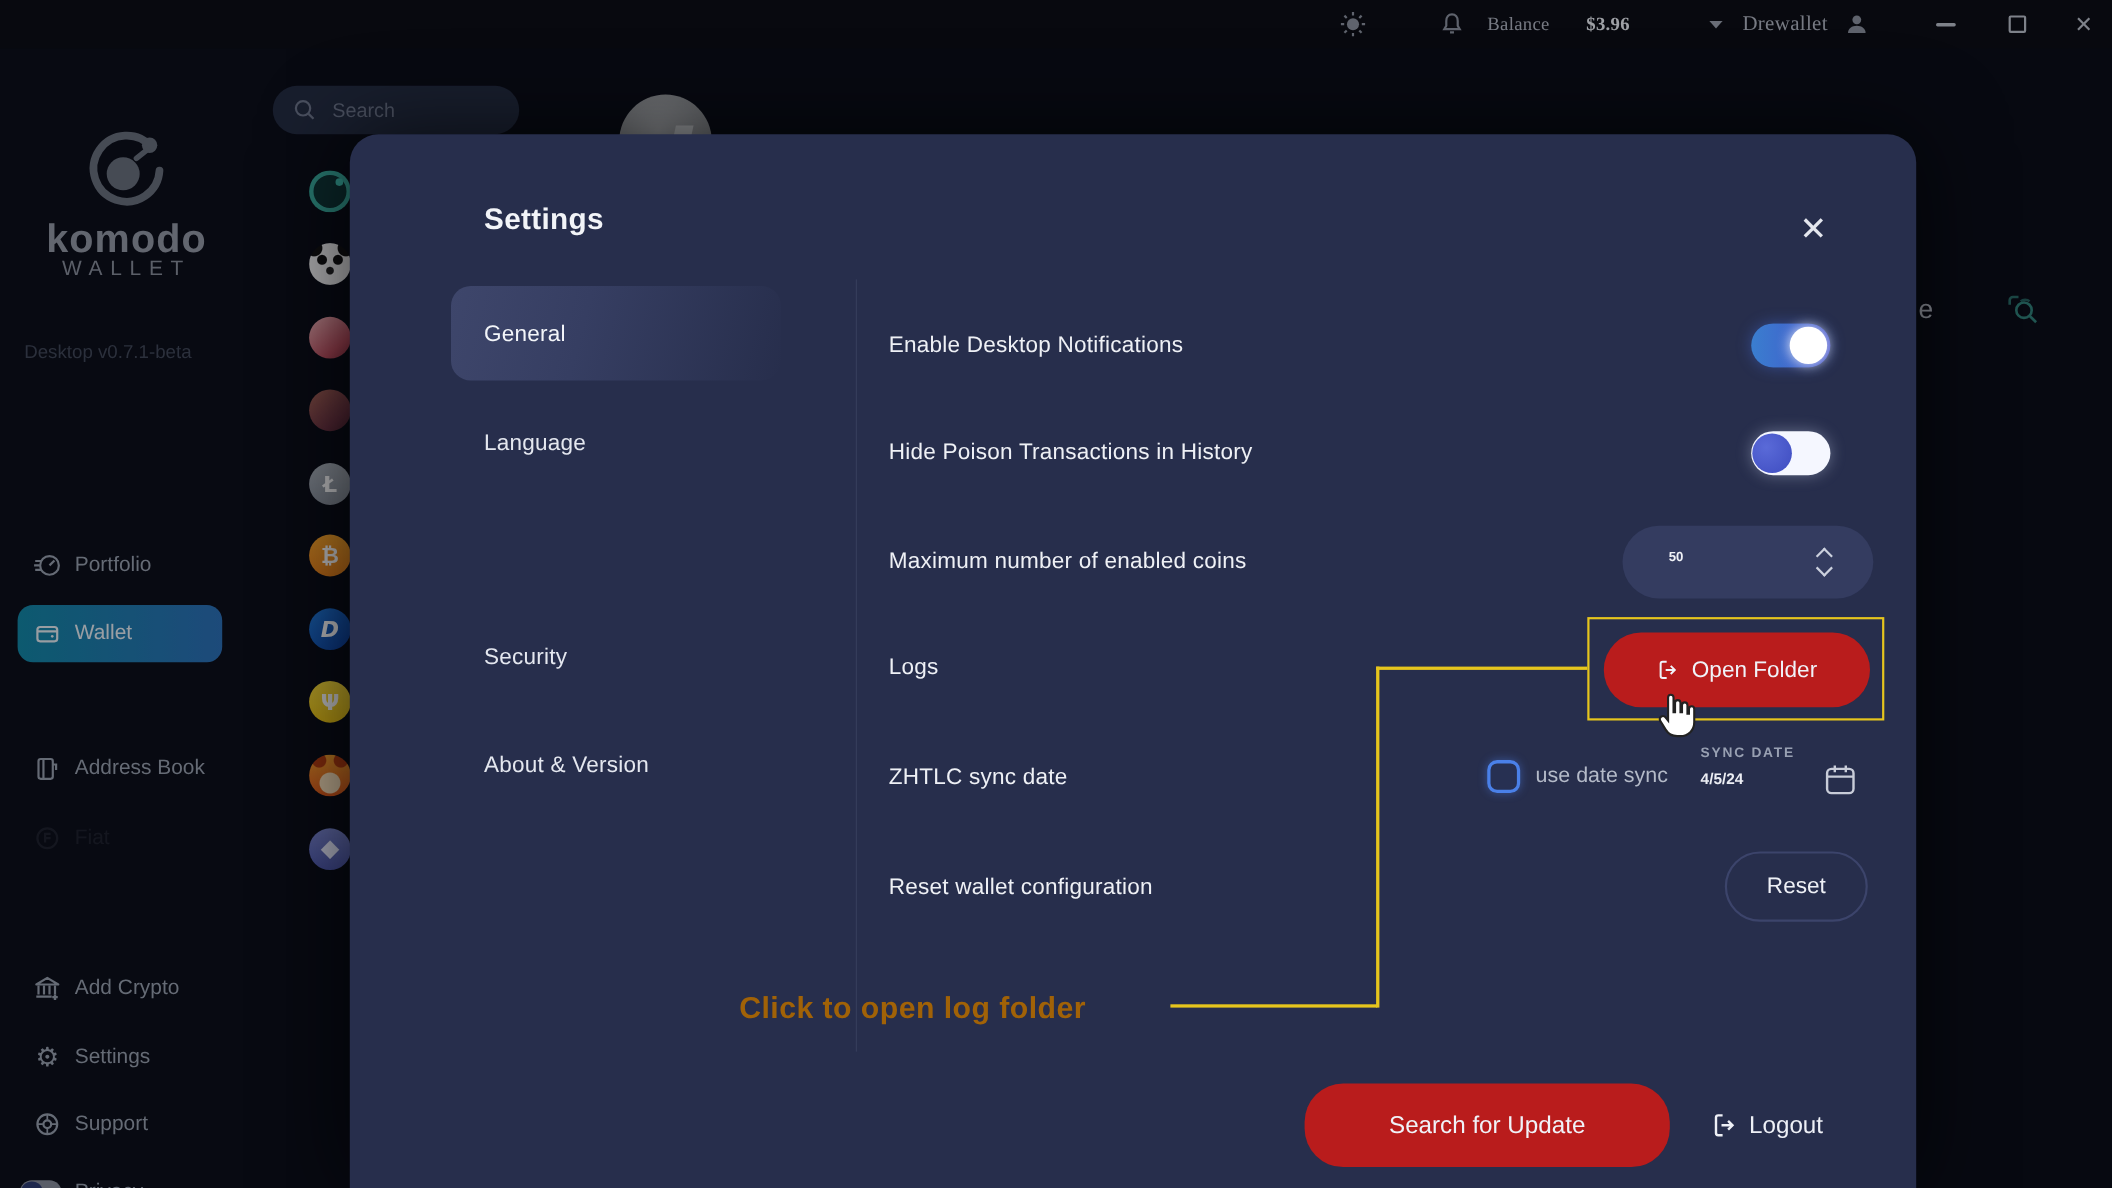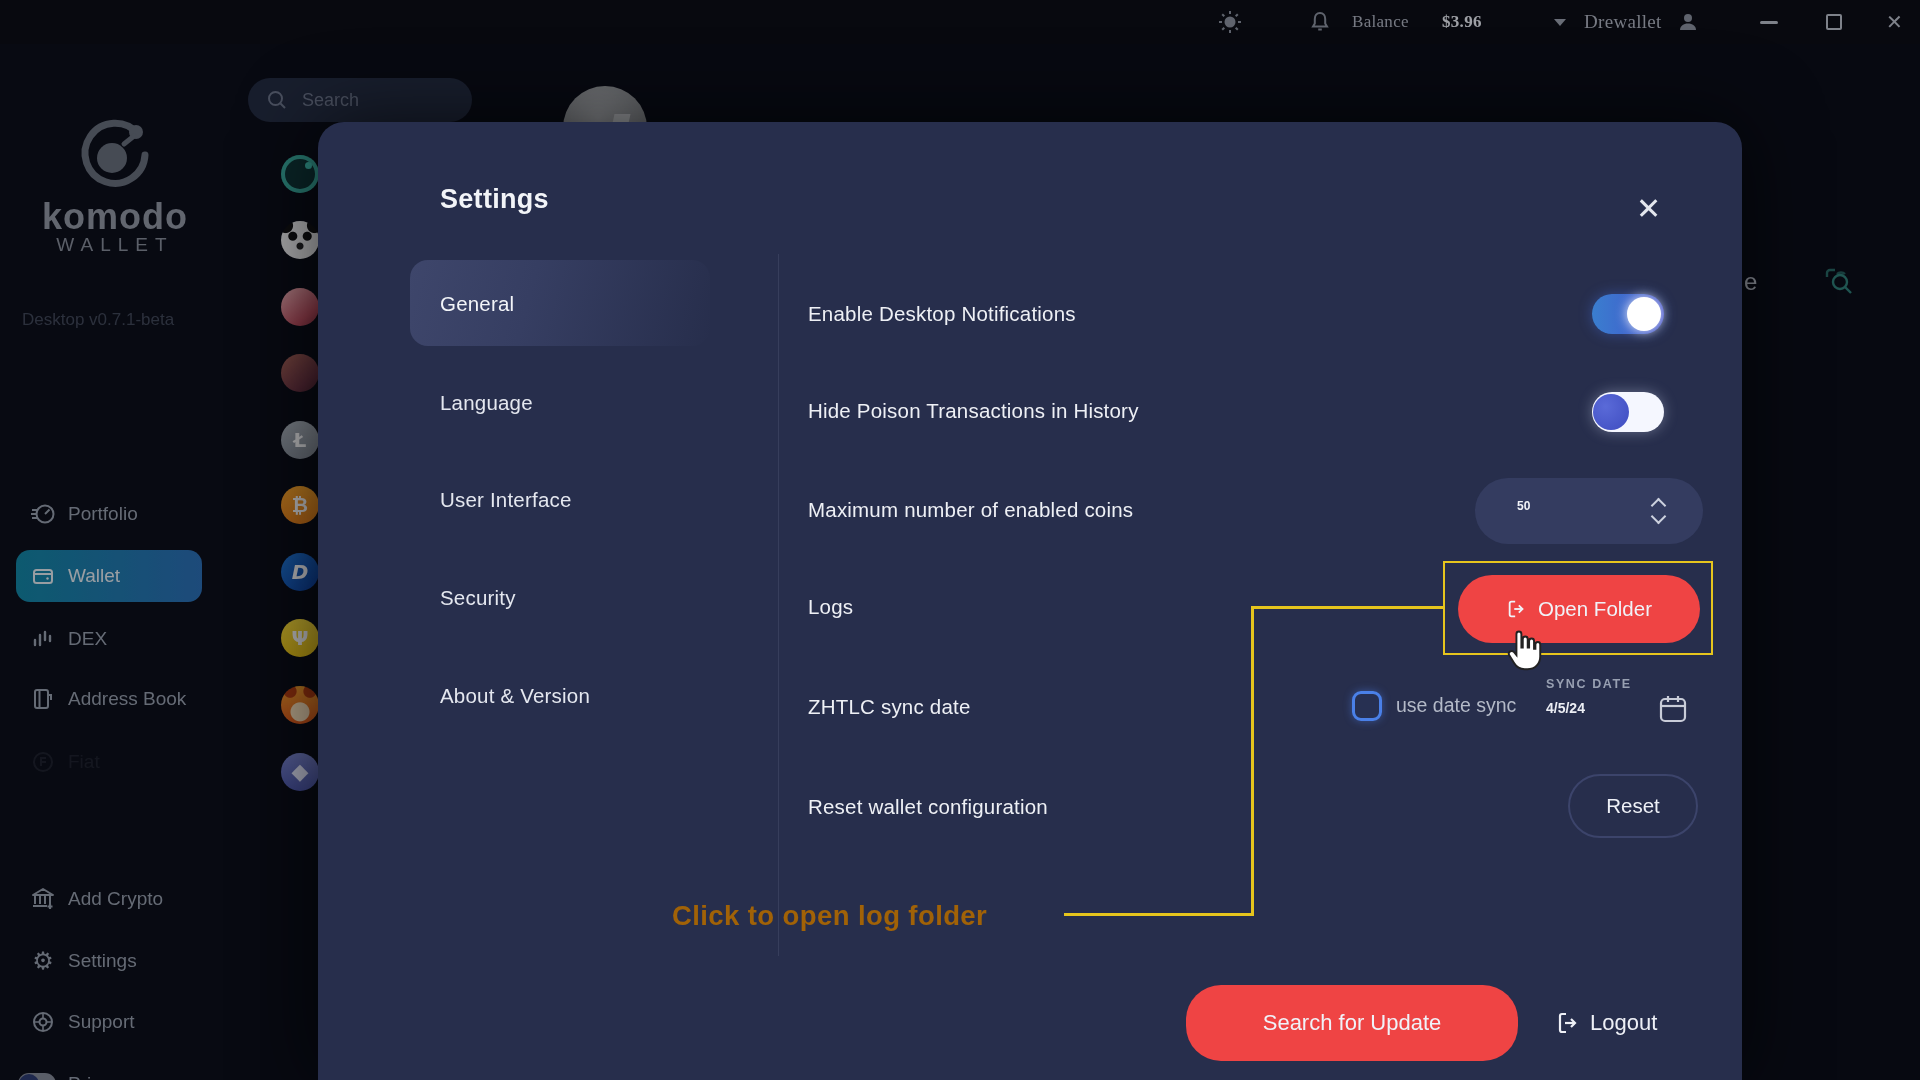--- a/index.html
+++ b/index.html
@@ -98,21 +98,21 @@
   .toggle-alt { background:#f5f7ff; box-shadow:0 0 14px rgba(220,230,255,.35); }
   .toggle-alt .knob { position:absolute; left:1px; top:2px; width:36px; height:36px; border-radius:50%;
                       background:radial-gradient(circle at 35% 35%, #5a6ad8, #3e4cc0); }
 
   .spinner { position:absolute; left:1157px; top:356px; width:228px; height:66px; border-radius:33px; background:#343c60; }
   .spinner-value { position:absolute; left:42px; top:21px; font-size:12px; font-weight:700; color:#f0f2f7; }
   .chev { position:absolute; left:178px; width:11px; height:11px; border:solid #ccd1de; border-width:2.5px 2.5px 0 0; }
   .chev-up { top:22px; transform:rotate(-45deg); }
   .chev-down { top:33px; transform:rotate(135deg); }
 
-  .btn-pill { background:#ef4444; border-radius:35px; display:flex; align-items:center; justify-content:center;
+  .btn-pill { background:#b91c1c; border-radius:35px; display:flex; align-items:center; justify-content:center;
               color:#f0f2f8; }
   .open-folder-btn { position:absolute; left:1140px; top:453px; width:242px; height:68px; gap:10px; font-size:20.5px; }
   .update-btn { position:absolute; left:868px; top:863px; width:332px; height:76px; font-size:22px; }
 
   .anno-rect { position:absolute; left:1443px; top:561px; width:270px; height:94px; border:2.5px solid #e6c51d; z-index:20; }
   .anno-line { position:absolute; background:#e6c51d; z-index:20; }
   .anno-text { position:absolute; left:672px; top:900px; font-size:27.5px; font-weight:700; color:#a16207;
                letter-spacing:.4px; z-index:20; }
 
   .checkbox { position:absolute; left:1034px; top:569px; width:30px; height:30px; border-radius:9px;
@@ -220,28 +220,20 @@
       <div class="nav-item nav-wallet" style="top:506px;">
         <span class="nv-icon">
           <svg width="24" height="24" viewBox="0 0 24 24" fill="none" stroke="#dfe6ea" stroke-width="2">
               <rect x="3" y="6" width="18" height="13" rx="2.5"></rect>
               <path d="M3 10h18"></path>
               <circle cx="16.5" cy="14.5" r="1.2" fill="#dfe6ea" stroke="none"></circle>
             </svg>
         </span>
         <span class="nv-label">Wallet</span>
       </div>
-      <div class="nav-item" style="top:569px;">
-        <span class="nv-icon">
-          <svg width="22" height="24" viewBox="0 0 22 24" fill="none" stroke="#949ca8" stroke-width="2.4" stroke-linecap="round">
-              <path d="M3 13v5M8 8v10M13 5v8M18 9v5"></path>
-            </svg>
-        </span>
-        <span class="nv-label">DEX</span>
-      </div>
       <div class="nav-item" style="top:629px;">
         <span class="nv-icon">
           <svg width="24" height="24" viewBox="0 0 24 24" fill="none" stroke="#949ca8" stroke-width="2">
               <rect x="4" y="3" width="13" height="18" rx="2"></rect>
               <path d="M8.5 3v18"></path>
               <path d="M17 8h3v5"></path>
             </svg>
         </span>
         <span class="nv-label">Address Book</span>
       </div>
@@ -351,23 +343,20 @@
   <div class="modal">
     <div class="modal-title">Settings</div>
     <div class="modal-close">✕</div>
 
     <div class="tab-pill"></div>
     <div class="tab tab-active" style="top:162px;">
         <span>General</span>
       </div>
     <div class="tab" style="top:261px;">
         <span>Language</span>
-      </div>
-    <div class="tab" style="top:358px;">
-        <span>User Interface</span>
       </div>
     <div class="tab" style="top:456px;">
         <span>Security</span>
       </div>
     <div class="tab" style="top:554px;">
         <span>About &amp; Version</span>
       </div>
 
     <div class="divider"></div>
 

